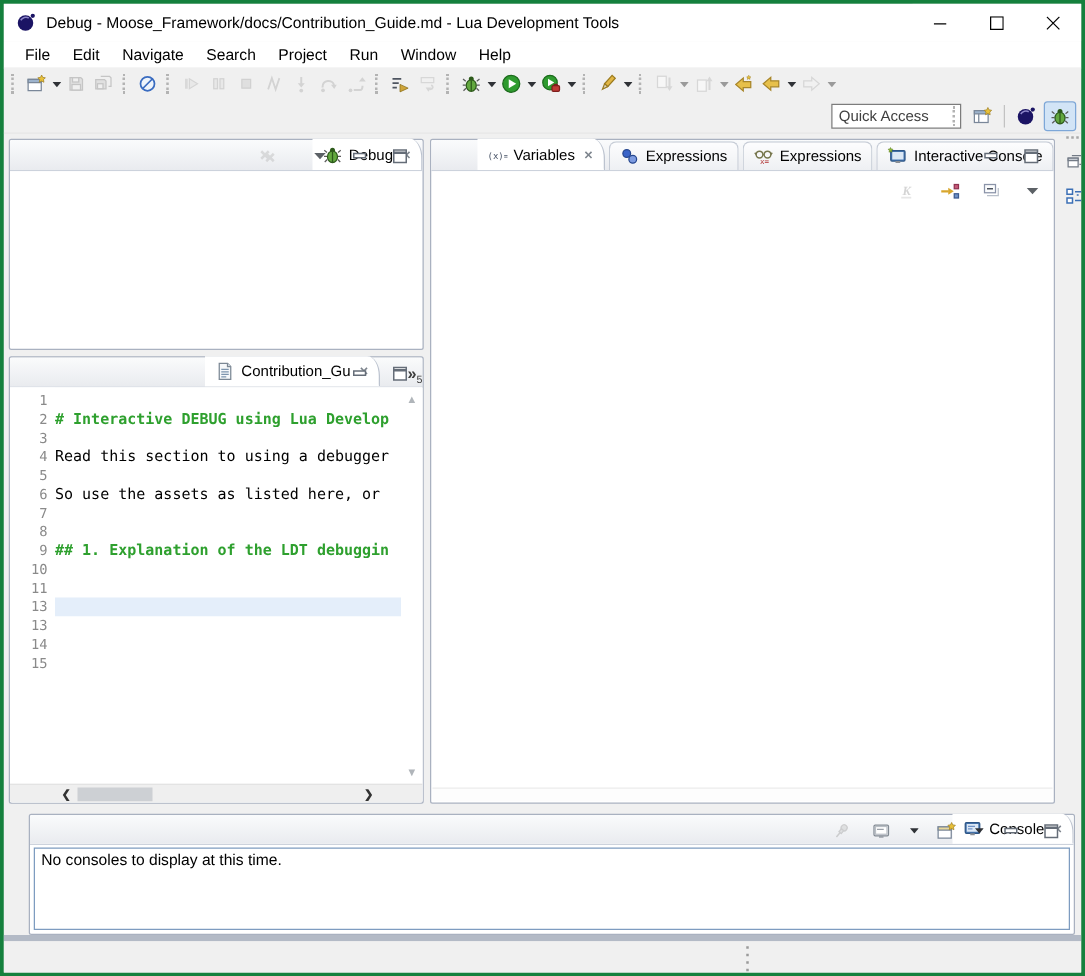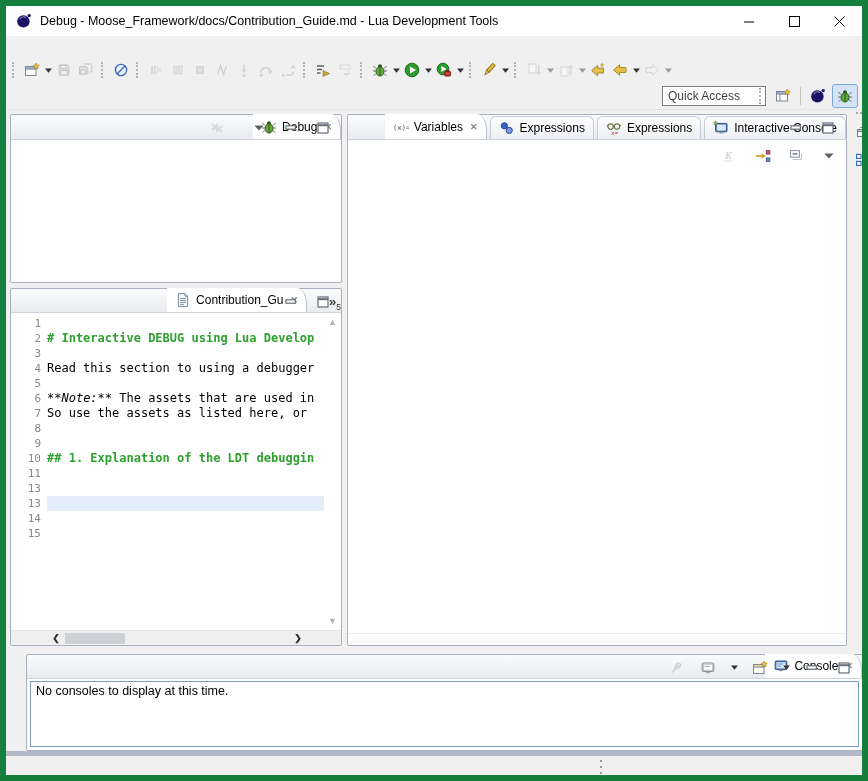--- a/index.html
+++ b/index.html
@@ -1,18 +1,18 @@
 <!DOCTYPE html>
 <html style="--md-green: #2ea02e; --cur-line: #e4eefa; --console-border: #7e9cc0;"><head>
 <meta charset="utf-8">
 <style>
   * { margin:0; padding:0; box-sizing:border-box; }
   html,body { width:868px; height:781px; }
   body { font-family:"Liberation Sans", sans-serif; font-size:12px; color:#000; background:#f0f0f0; }
-  .app { position:relative; width:868px; height:781px; background:#f0f0f0; border:6px solid #15803d; overflow:hidden; }
+  .app { position:relative; width:868px; height:781px; background:#f0f0f0; border:3px solid #15803d; overflow:hidden; }
 
   
   .titlebar { position:absolute; left:0; top:0; width:100%; height:30px; background:#fff; display:flex; align-items:center; }
   .title-icon { margin-left:10px; width:18px; height:18px; }
   .title-text { margin-left:8px; font-size:12.5px; }
   .win-controls { position:absolute; right:0; top:0; height:30px; display:flex; }
   .wbtn { width:45px; height:30px; display:flex; align-items:center; justify-content:center; background:#fff; }
 
   
   .menubar { position:absolute; left:0; top:30px; width:100%; height:22px; background:#fff; display:flex; align-items:center; padding-left:8px; border-bottom:1px solid #ececec; }
@@ -118,20 +118,30 @@
       </div>
       <div class="wbtn">
         <svg width="11" height="11">
             <line x1="0.5" y1="0.5" x2="10.5" y2="10.5" stroke="#000"></line>
             <line x1="10.5" y1="0.5" x2="0.5" y2="10.5" stroke="#000"></line>
           </svg>
       </div>
     </div>
   </div>
 
+  <div class="menubar" id="menubar">
+      <span class="menu-item">File</span>
+      <span class="menu-item">Edit</span>
+      <span class="menu-item">Navigate</span>
+      <span class="menu-item">Search</span>
+      <span class="menu-item">Project</span>
+      <span class="menu-item">Run</span>
+      <span class="menu-item">Window</span>
+      <span class="menu-item">Help</span>
+    </div>
 
   <div class="tbrow1" id="tb1">
       <span class="tsep"></span>
       <span class="tbtn">
         <span class="icn">
           <svg viewBox="0 0 16 16">
             <rect x="1.5" y="4.5" width="10.5" height="9" fill="#fff" stroke="#7a8term"></rect>
             <rect x="1.5" y="4.5" width="10.5" height="9" fill="#fff" stroke="#7a8799"></rect>
             <rect x="1.5" y="4.5" width="10.5" height="2.6" fill="#9db3cc" stroke="#7a8799"></rect>
             <path d="M12.3 1l.9 1.9 2.1.3-1.5 1.5.3 2.1-1.8-1-1.9 1 .4-2.1L9.3 3.2l2.1-.3z" fill="#e9c13a" stroke="#a08020" stroke-width=".6"></path>
@@ -644,21 +654,20 @@
           <div class="num">13</div>
           <div class="num">14</div>
           <div class="num">15</div>
         </div>
       <div class="ed-text" id="ed-text">
           <div class="ln"></div>
           <div class="ln"><span class="seg heading"># Interactive DEBUG using Lua Develop</span></div>
           <div class="ln"></div>
           <div class="ln"><span class="seg plain">Read this section to using a debugger</span></div>
           <div class="ln"></div>
-          <div class="ln"><span class="seg plain">**</span><span class="seg italic">Note:</span><span class="seg plain">** The assets that are used in</span></div>
           <div class="ln"><span class="seg plain">So use the assets as listed here, or </span></div>
           <div class="ln"></div>
           <div class="ln"></div>
           <div class="ln"><span class="seg heading">## 1. Explanation of the LDT debuggin</span></div>
           <div class="ln"></div>
           <div class="ln"></div>
           <div class="ln cur"></div>
         </div>
       <div class="ed-vscroll">
         <span class="varrow" style="top:2px;">▲</span>

